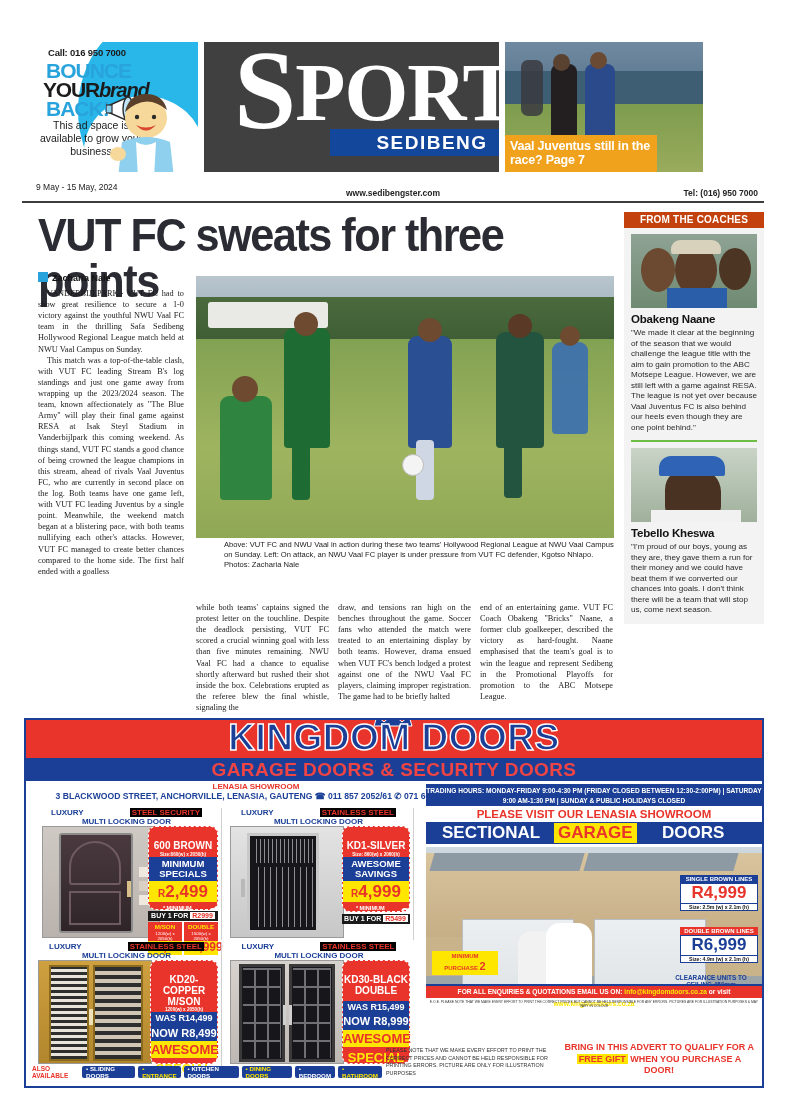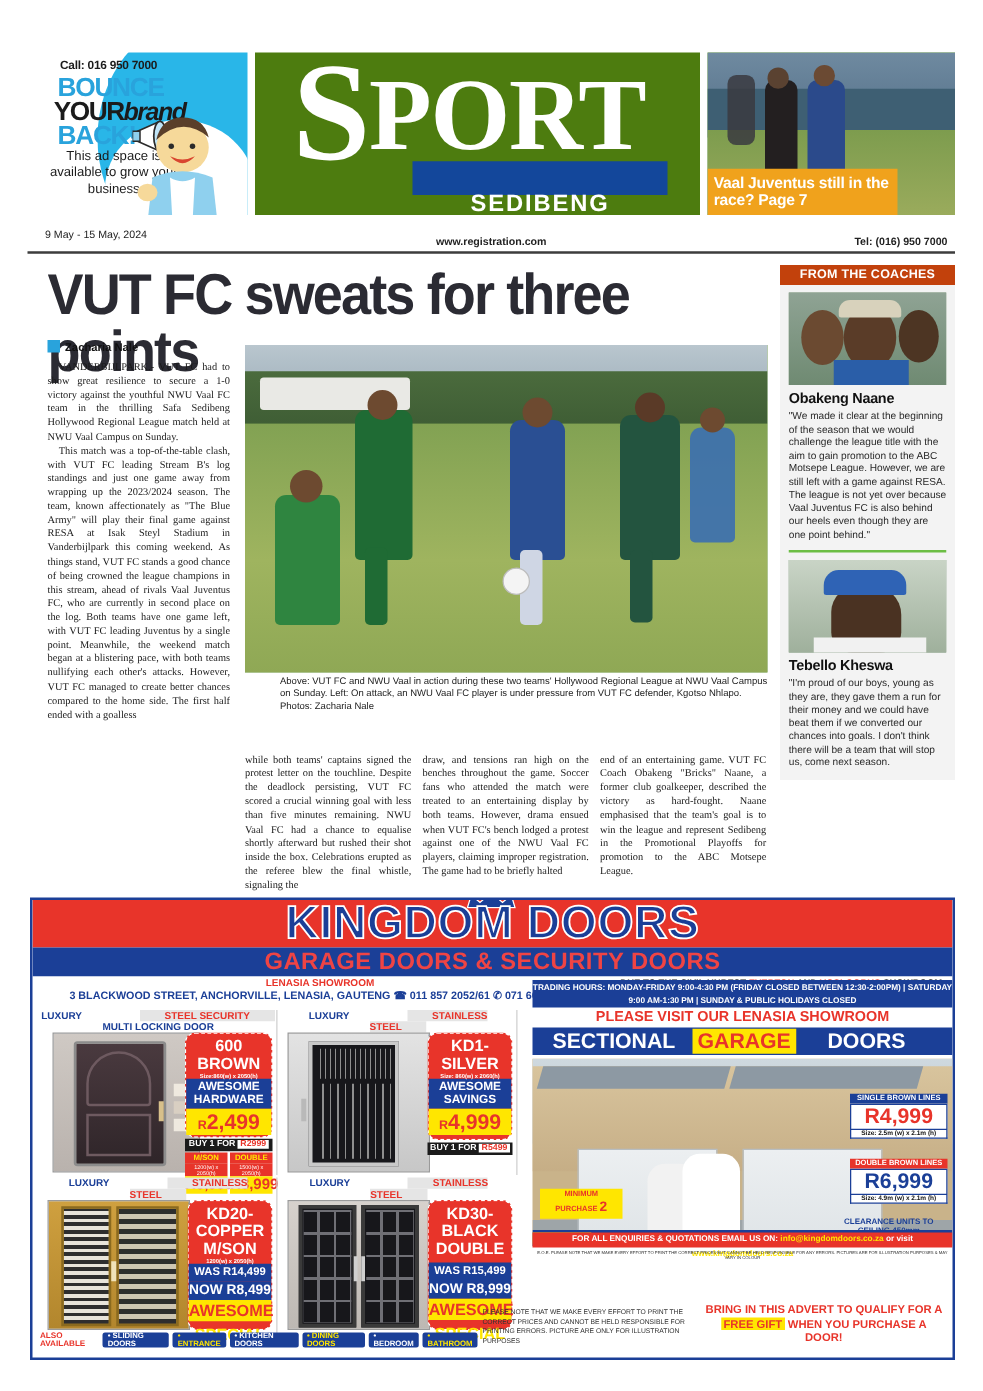--- a/index.html
+++ b/index.html
@@ -22,25 +22,25 @@
   .ha-call { position:absolute; left:26px; top:5px; font-size:9.5px; font-weight:bold; color:#1b1b1b; letter-spacing:-.2px; z-index:4;}
   .ha-bounce { position:absolute; left:24px; top:17px; font-size:21px; font-weight:bold; color:#29a3dc; letter-spacing:-1px; z-index:4; }
   .ha-your { position:absolute; left:21px; top:36px; font-size:21px; font-weight:bold; color:#1b1b1b; letter-spacing:-1.2px; z-index:4; }
   .ha-brand { font-style:italic; font-size:20px; }
   .ha-back { position:absolute; left:24px; top:55px; font-size:21px; font-weight:bold; color:#29a3dc; letter-spacing:-1px; z-index:4; }
   .ha-sub { position:absolute; left:14px; top:77px; width:110px; text-align:center; font-size:10.5px; color:#1b1b1b; line-height:1.25; z-index:5; }
   .megaphone { position:absolute; left:84px; top:52px; width:46px; height:30px; z-index:5; }
   .mascot { position:absolute; right:10px; bottom:-6px; width:82px; height:86px; z-index:5; }
 
   
-  .masthead { position:relative; width:356px; height:130px; background:#4d7c0f; overflow:hidden; }
+  .masthead { position:relative; width:295px; height:130px; background:#404040; overflow:hidden; }
   .mh-sport { position:absolute; left:30px; top:4px; font-family:"Liberation Serif", serif; font-weight:bold; color:#fff; font-size:82px; letter-spacing:-1px; line-height:1; }
   .mh-sport .bigS { font-size:112px; line-height:.8; vertical-align:-8px; }
   .mh-bar { position:absolute; left:126px; bottom:16px; width:204px; height:27px; background:#13479b; }
-  .mh-sed { position:absolute; left:0; top:0; width:204px; height:27px; color:#fff; font-size:19px; font-weight:bold; letter-spacing:1.5px; text-align:center; line-height:27px;margin-top:21px; }
+  .mh-sed { position:absolute; left:0; top:0; width:204px; height:27px; color:#fff; font-size:19px; font-weight:bold; letter-spacing:1.5px; text-align:center; line-height:27px; }
 
   
   .topphoto { position:relative; width:198px; height:130px; overflow:hidden; background:#5b8f3a; }
   .tp-sky { position:absolute; inset:0 0 52% 0; background:linear-gradient(#6f8aa0,#55718a); }
   .tp-wall { position:absolute; left:0; right:0; top:22%; height:30%; background:#3e5f73; }
   .tp-grass { position:absolute; left:0; right:0; bottom:0; height:52%; background:linear-gradient(#7d9c4e,#9aab5c); }
   .tp-p1 { position:absolute; left:46px; top:22px; width:26px; height:78px; background:#231f20; border-radius:8px 8px 3px 3px; }
   .tp-p1h { position:absolute; left:48px; top:12px; width:17px; height:17px; border-radius:50%; background:#5a4231; }
   .tp-p2 { position:absolute; left:80px; top:22px; width:30px; height:80px; background:#2b4a8b; border-radius:8px 8px 3px 3px; }
   .tp-p2h { position:absolute; left:85px; top:10px; width:17px; height:17px; border-radius:50%; background:#6b4a33; }
@@ -106,26 +106,26 @@
   .ad-gd { position:absolute; left:0; top:39px; width:736px; text-align:center; font-size:19px; font-weight:bold; color:#ef4444; letter-spacing:.4px; }
 
   .ad-lena { position:absolute; left:0; top:62px; width:460px; text-align:center; font-size:8px; font-weight:bold; color:#e8342a; }
   .ad-addr { position:absolute; left:0; top:71px; width:460px; text-align:center; font-size:8.6px; font-weight:bold; color:#1b3f97; }
   .ad-addr .ph { color:#1b3f97; }
   .ad-notice { position:absolute; left:462px; top:62px; width:274px; text-align:center; font-size:7.6px; font-weight:bold; color:#111; line-height:1.35; }
   .ad-notice .hl { color:#e8342a; }
 
   .tile { position:absolute; border-right:1px solid #cfcfcf; }
   .tile-t1 { font-size:8px; font-weight:bold; color:#1b3f97; text-align:center; }
-  .tile-t1 .yh { background:#e5e5e5; color:#e8342a; padding:0 20px;margin-left:44px; }
+  .tile-t1 .yh { background:#000000; color:#e8342a; padding:0 2px;margin-left:44px; }
   .tile-t2 { font-size:8px; font-weight:bold; color:#1b3f97; text-align:center; }
   .doorimg { position:absolute; border:1px solid #9a9a9a; overflow:hidden; }
 
   .starburst { position:absolute; background:#e8342a; border-radius:8px; border:1px dashed #fff; text-align:center; color:#fff; }
-  .sb-name { font-size:13px; font-weight:bold; line-height:1.08; padding-top:3px; }
+  .sb-name { font-size:10px; font-weight:bold; line-height:1.08; padding-top:14px; }
   .sb-size { font-size:4.6px; font-weight:bold; }
   .sb-blue { background:#1b3f97; font-size:9.5px; font-weight:bold; line-height:1.05; padding:2px 0; }
   .sb-yellow { background:#ffe600; color:#e8342a; font-size:17px; font-weight:bold; line-height:1; padding:2px 0; }
   .sb-yellow small { font-size:10px; }
   .sb-min { font-size:5.6px; font-weight:bold; line-height:1.05; }
   .sb-2 { font-size:15px; font-weight:bold; }
   .buyrow { position:absolute; background:#1b1b1b; color:#fff; font-size:7px; font-weight:bold; text-align:center; }
   .buyrow .r { color:#e8342a; background:#fff; padding:0 2px; }
 
   .pricebox { position:absolute; }
@@ -215,21 +215,21 @@
       <div class="tp-p1h"></div>
       <div class="tp-p2"></div>
       <div class="tp-p2h"></div>
       <div class="tp-ball"></div>
       <div class="tp-cap">Vaal Juventus still in the race? Page 7</div>
     </div>
   </div>
 
   <div class="infobar">
     <div class="date">9 May - 15 May, 2024</div>
-    <div class="web">www.registration.com</div>
+    <div class="web">www.sedibengster.com</div>
     <div class="tel">Tel: (016) 950 7000</div>
   </div>
   <div class="ruler"></div>
 
   <div class="headline">VUT FC sweats for three points</div>
   <div class="byline"><span class="sq"></span><span>Zacharia Nale</span></div>
 
   <div class="col" id="colA">
     <p class="first">VANDERBIJLPARK.- VUT FC had to show great resilience to secure a 1-0 victory against the youthful NWU Vaal FC team in the thrilling Safa Sedibeng Hollywood Regional League match held at NWU Vaal Campus on Sunday.</p>
     <p>This match was a top-of-the-table clash, with VUT FC leading Stream B's log standings and just one game away from wrapping up the 2023/2024 season. The team, known affectionately as "The Blue Army" will play their final game against RESA at Isak Steyl Stadium in Vanderbijlpark this coming weekend. As things stand, VUT FC stands a good chance of being crowned the league champions in this stream, ahead of rivals Vaal Juventus FC, who are currently in second place on the log. Both teams have one game left, with VUT FC leading Juventus by a single point. Meanwhile, the weekend match began at a blistering pace, with both teams nullifying each other's attacks. However, VUT FC managed to create better chances compared to the home side. The first half ended with a goalless</p>
@@ -335,21 +335,21 @@
         <div style="position:absolute;left:26px;top:14px;width:52px;height:44px;border:2px solid #6e5a60;border-radius:26px 26px 3px 3px;"></div>
         <div style="position:absolute;left:26px;top:64px;width:52px;height:34px;border:2px solid #6e5a60;"></div>
         <div style="position:absolute;left:84px;top:54px;width:4px;height:16px;background:#d8c08a;"></div>
         <div style="position:absolute;left:96px;top:40px;width:16px;height:10px;background:#efe9df;"></div>
         <div style="position:absolute;left:96px;top:54px;width:16px;height:10px;background:#d9cfc2;"></div>
         <div style="position:absolute;left:96px;top:68px;width:16px;height:10px;background:#efe9df;"></div>
       </div>
       <div class="starburst" style="left:116px;top:18px;width:70px;height:84px;">
         <div class="sb-name">600 BROWN</div>
         <div class="sb-size">Size:860(w) x 2050(h)</div>
-        <div class="sb-blue">AWESOME HARDWARE</div>
+        <div class="sb-blue">MINIMUM SPECIALS</div>
         <div class="sb-yellow"><small>R</small><span>2,499</span></div>
         <div style="display:flex;align-items:center;justify-content:center;gap:3px;padding-top:2px;">
           <span class="sb-min">* MINIMUM PURCHASE</span>
           <span class="sb-2">2</span>
         </div>
       </div>
       <div class="buyrow" style="left:116px;top:103px;width:70px;height:10px;line-height:10px;">
         <span>BUY 1 FOR</span> <span class="r">R2999</span>
       </div>
       <div class="pricebox" style="left:116px;top:114px;width:34px;">

